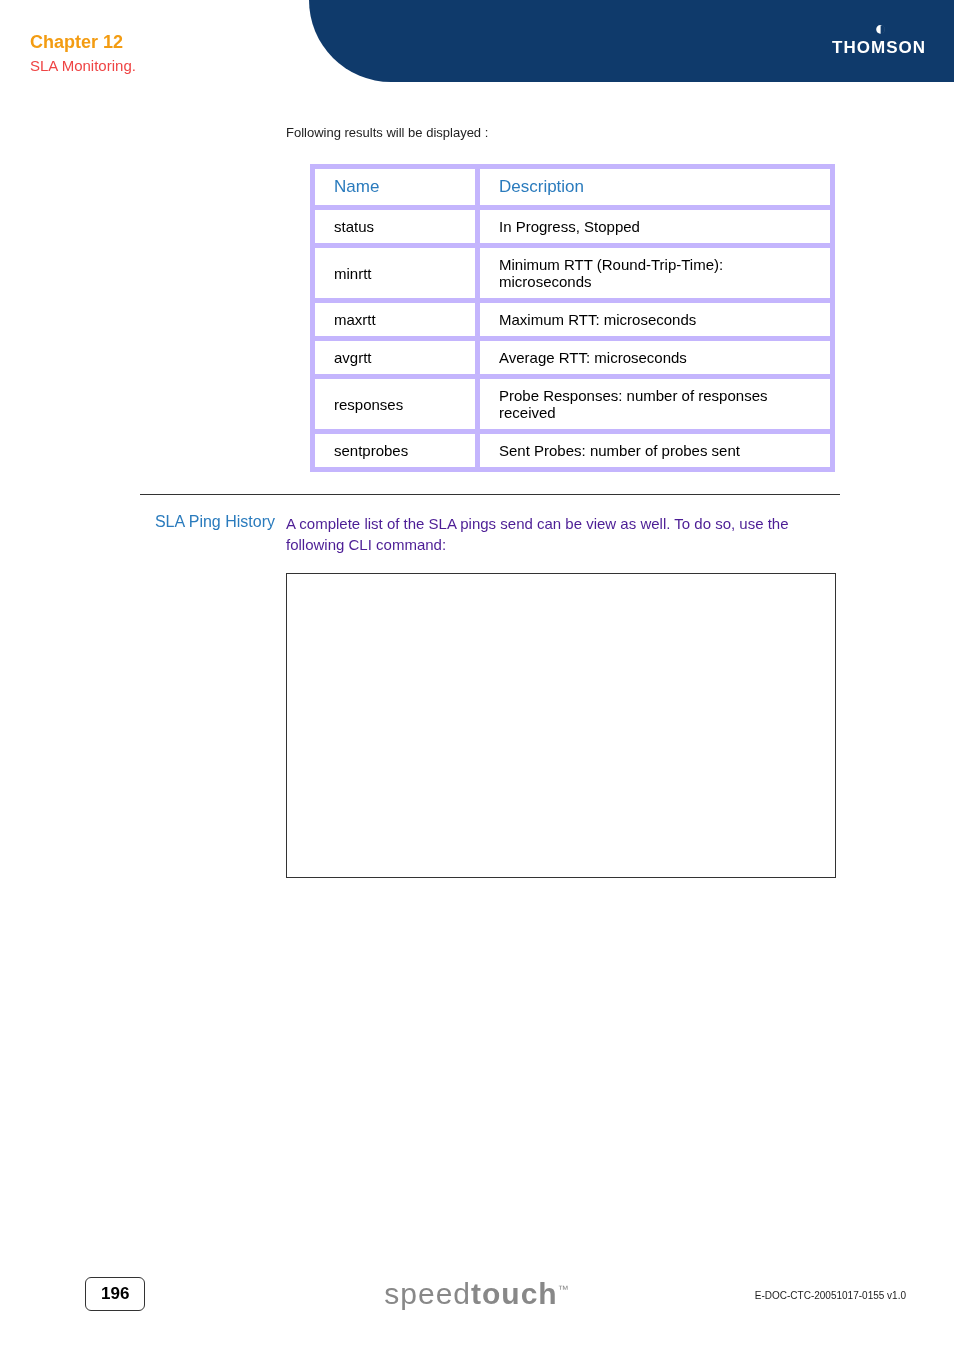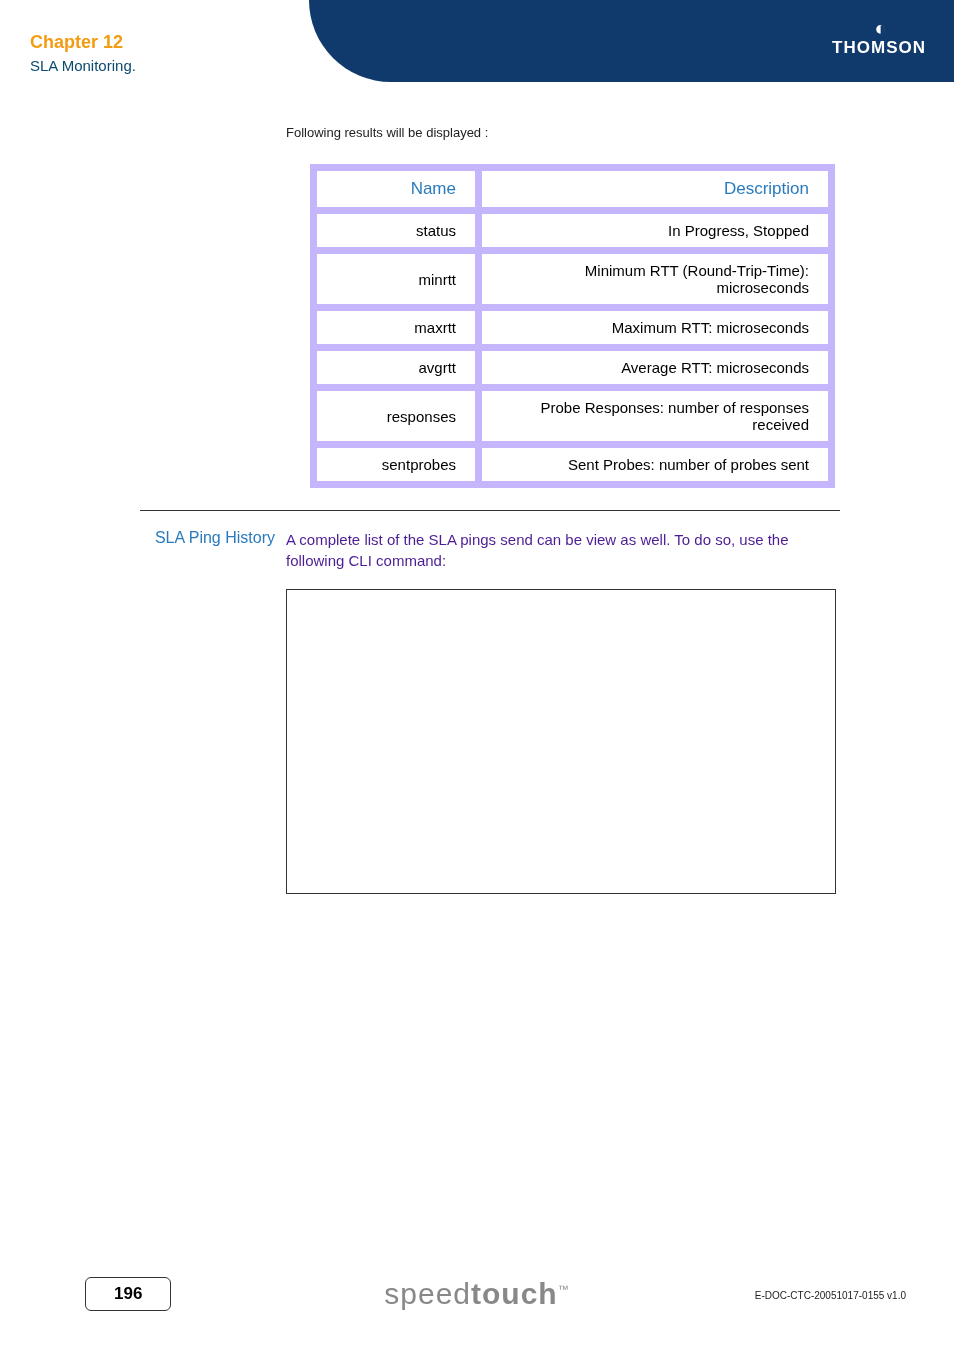--- a/index.html
+++ b/index.html
@@ -24,21 +24,21 @@
     position: absolute;
     top: 32px;
     left: 30px;
   }
   .chapter {
     color: #f39c12;
     font-weight: bold;
     font-size: 18px;
   }
   .chapter-sub {
-    color: #0c4a6e;
+    color: #ef4444;
     font-size: 15px;
     margin-top: 4px;
   }
   .thomson {
     position: absolute;
     top: 18px;
     right: 28px;
     text-align: center;
     color: #ffffff;
   }
@@ -74,23 +74,23 @@
   }
   .table-wrap {
     margin-left: 170px;
     width: 525px;
   }
   table {
     border-collapse: collapse;
     width: 100%;
   }
   th, td {
-    border: 7px solid #c4b5fd;
+    border: 5px solid #c4b5fd;
     padding: 8px 19px;
-    text-align: right;
+    text-align: left;
     font-size: 15px;
     vertical-align: middle;
     height: 30px;
   }
   th {
     color: #2a7bbd;
     font-weight: normal;
     font-size: 17px;
   }
   th.name-col, td.name-col { width: 165px; }
@@ -120,21 +120,21 @@
     bottom: 40px;
     left: 0;
     width: 954px;
   }
   .page-num-box {
     position: absolute;
     left: 85px;
     bottom: 0;
     border: 1.5px solid #333;
     border-radius: 6px;
-    padding: 6px 28px;
+    padding: 6px 15px;
     font-weight: bold;
     font-size: 17px;
   }
   .speedtouch {
     position: absolute;
     left: 50%;
     transform: translateX(-50%);
     bottom: 0;
     font-size: 30px;
     color: #888;

